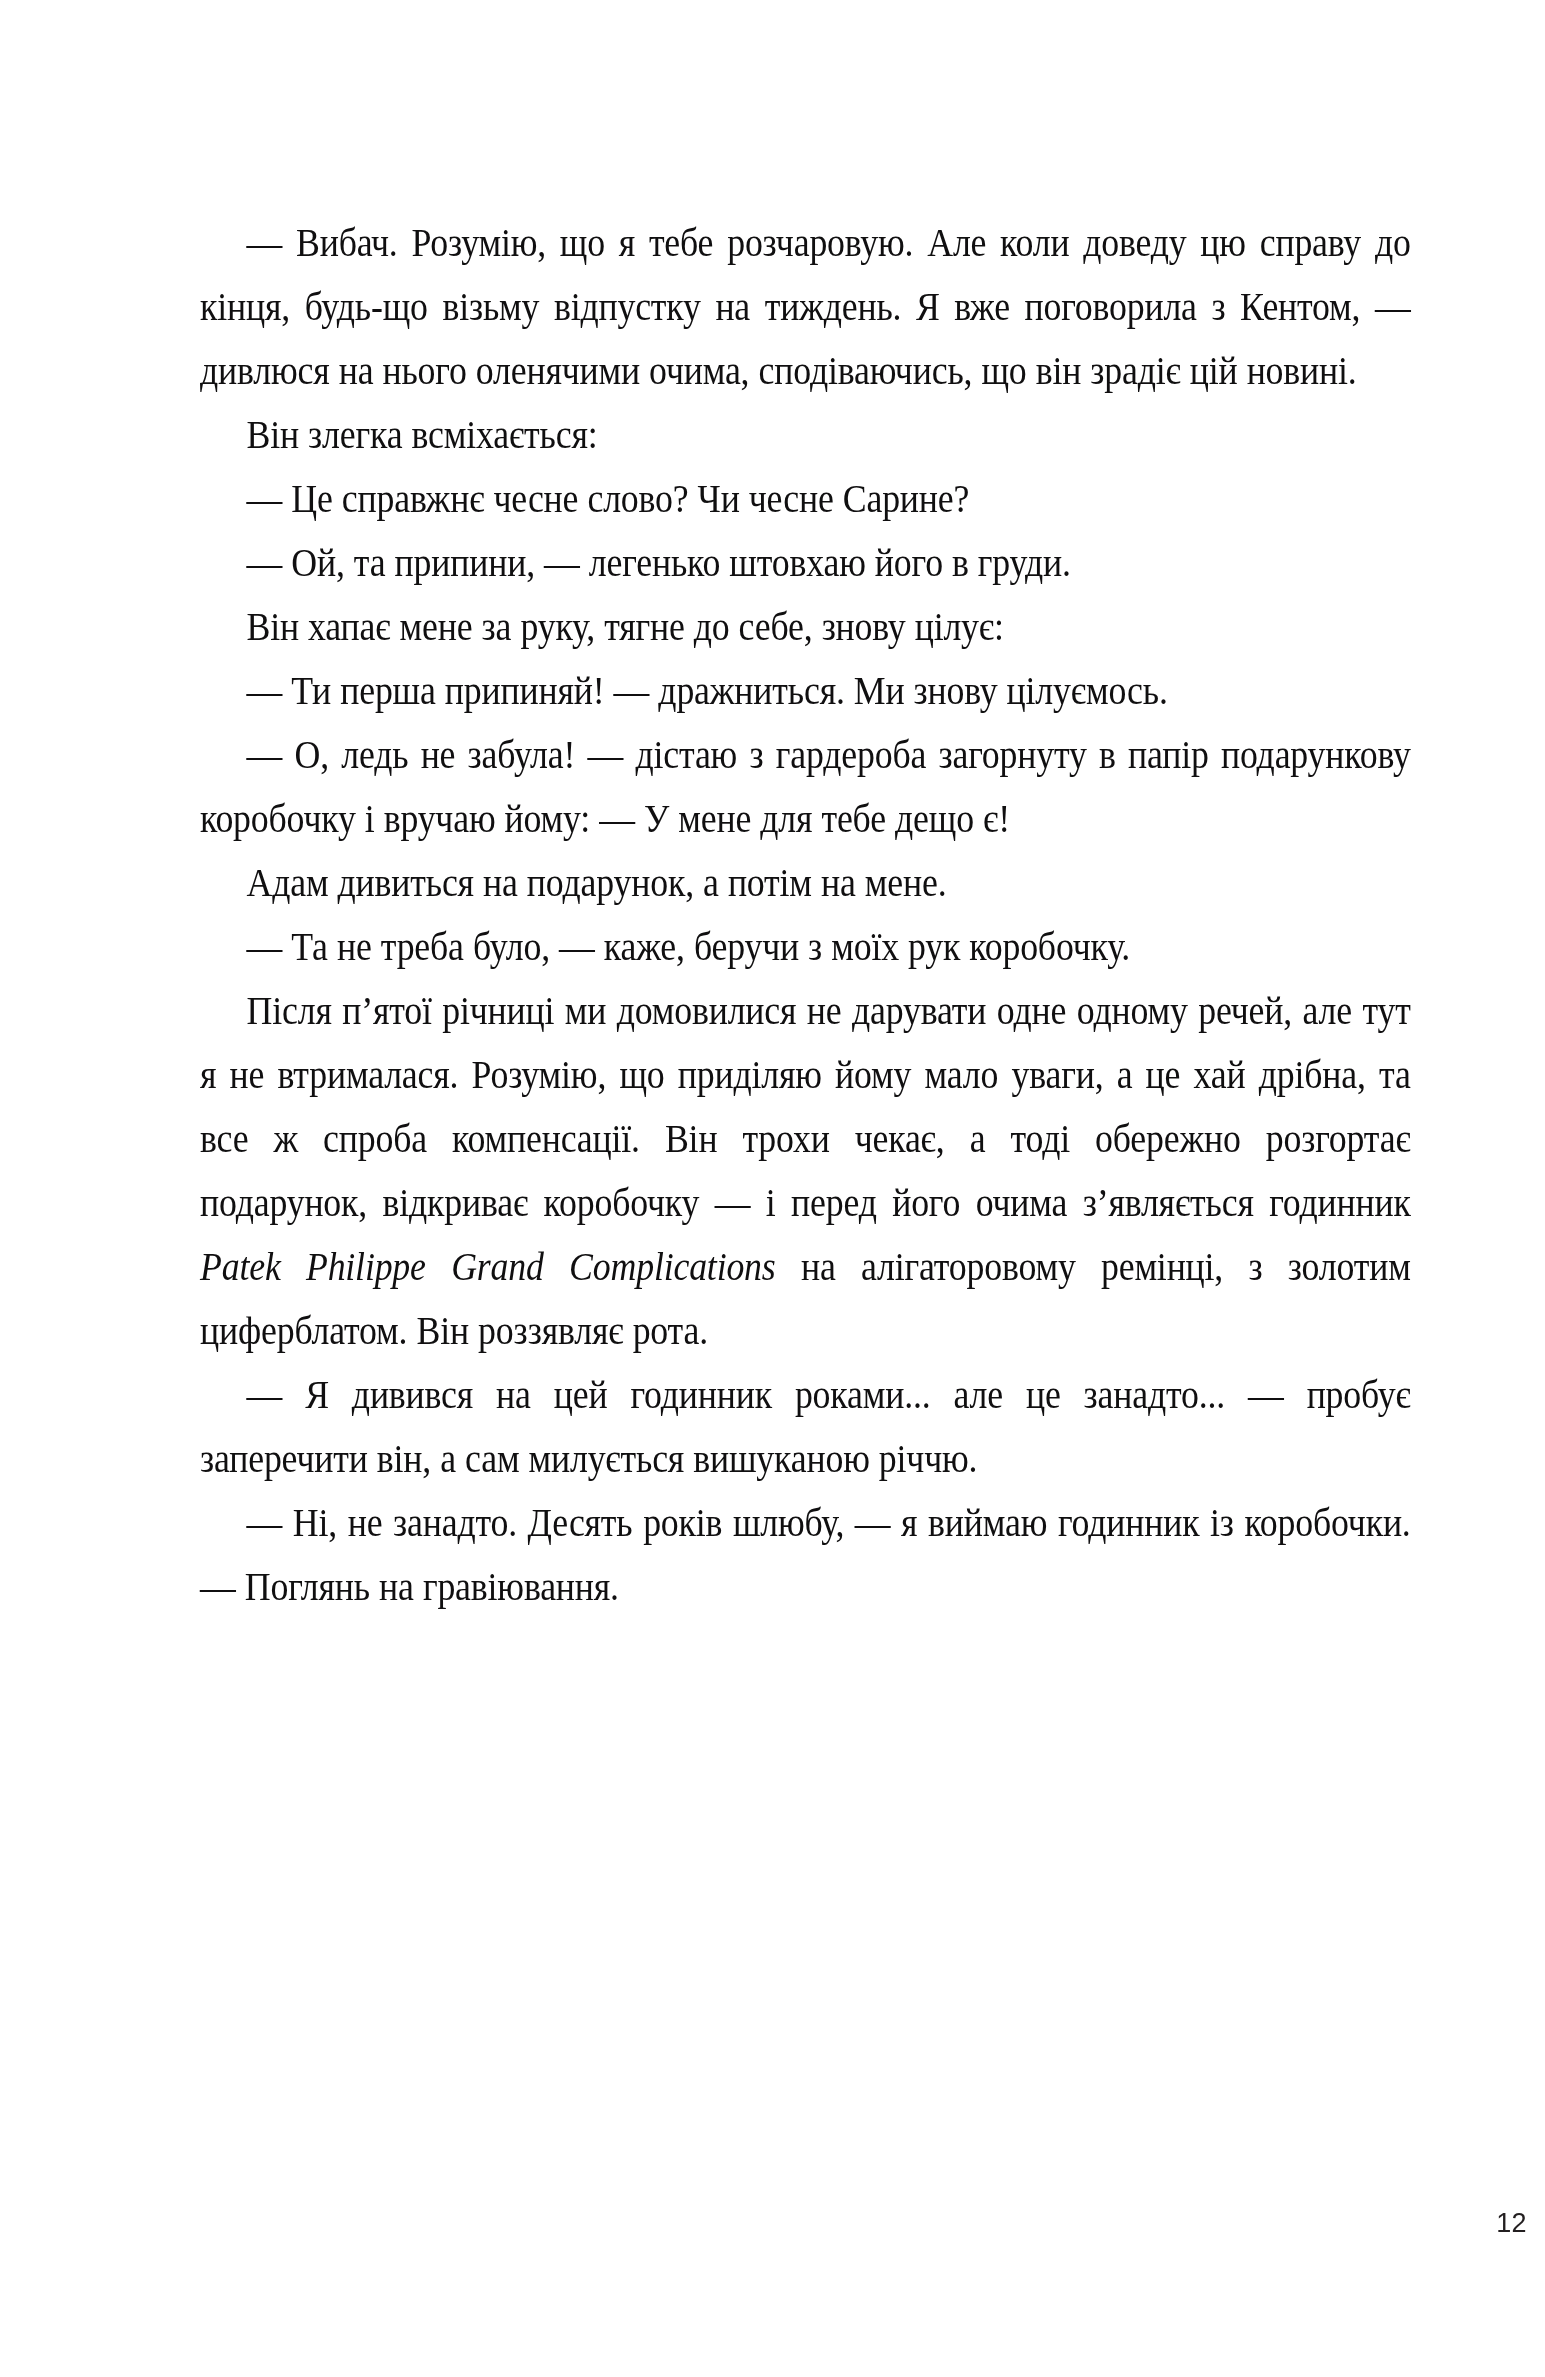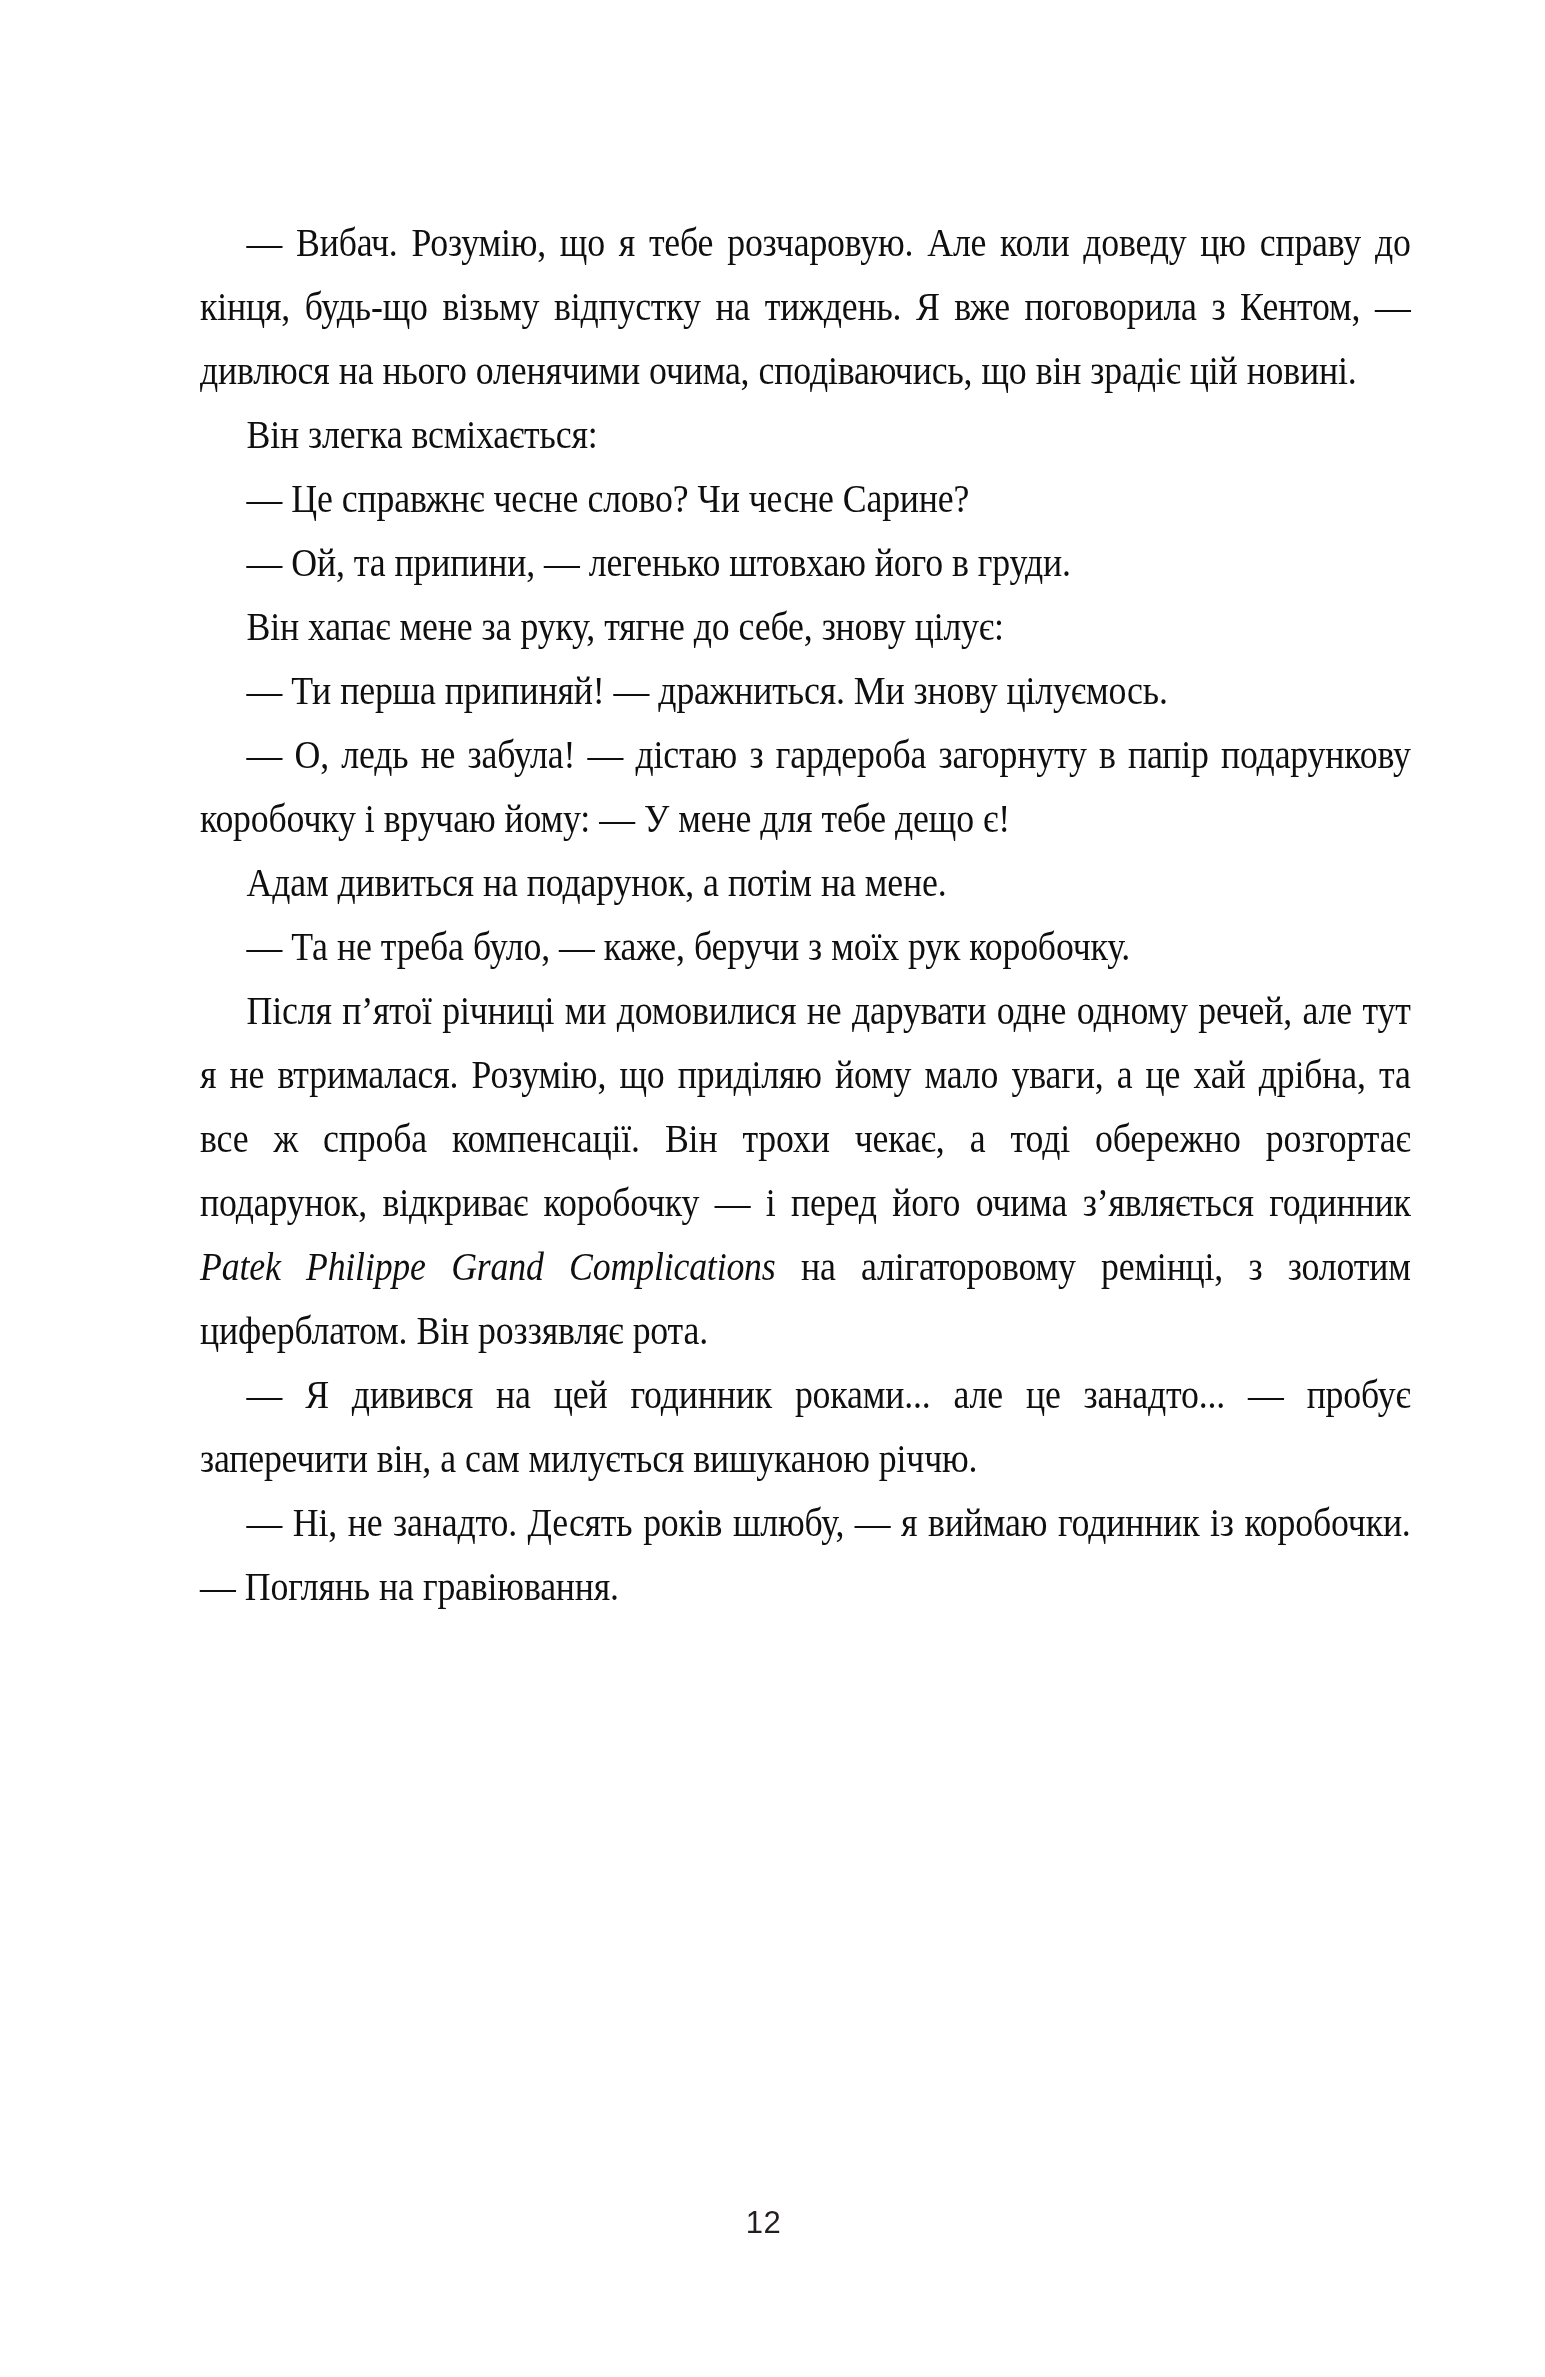--- a/index.html
+++ b/index.html
@@ -47,23 +47,23 @@
   .para em,
   .title-italic {
     font-style: italic;
   }
 
   .page-number {
     position: absolute;
     left: 0;
     right: 0;
     top: 2207px;
-    text-align: center;
+    text-align: right;
     font-family: "Liberation Sans", "DejaVu Sans", sans-serif;
-    font-size: 31px;
+    font-size: 27px;
     line-height: 32px;
     color: #231f20;
     letter-spacing: 0.4px;
   }
 </style>
 </head>
 <body>
 
 <div class="page">
 

